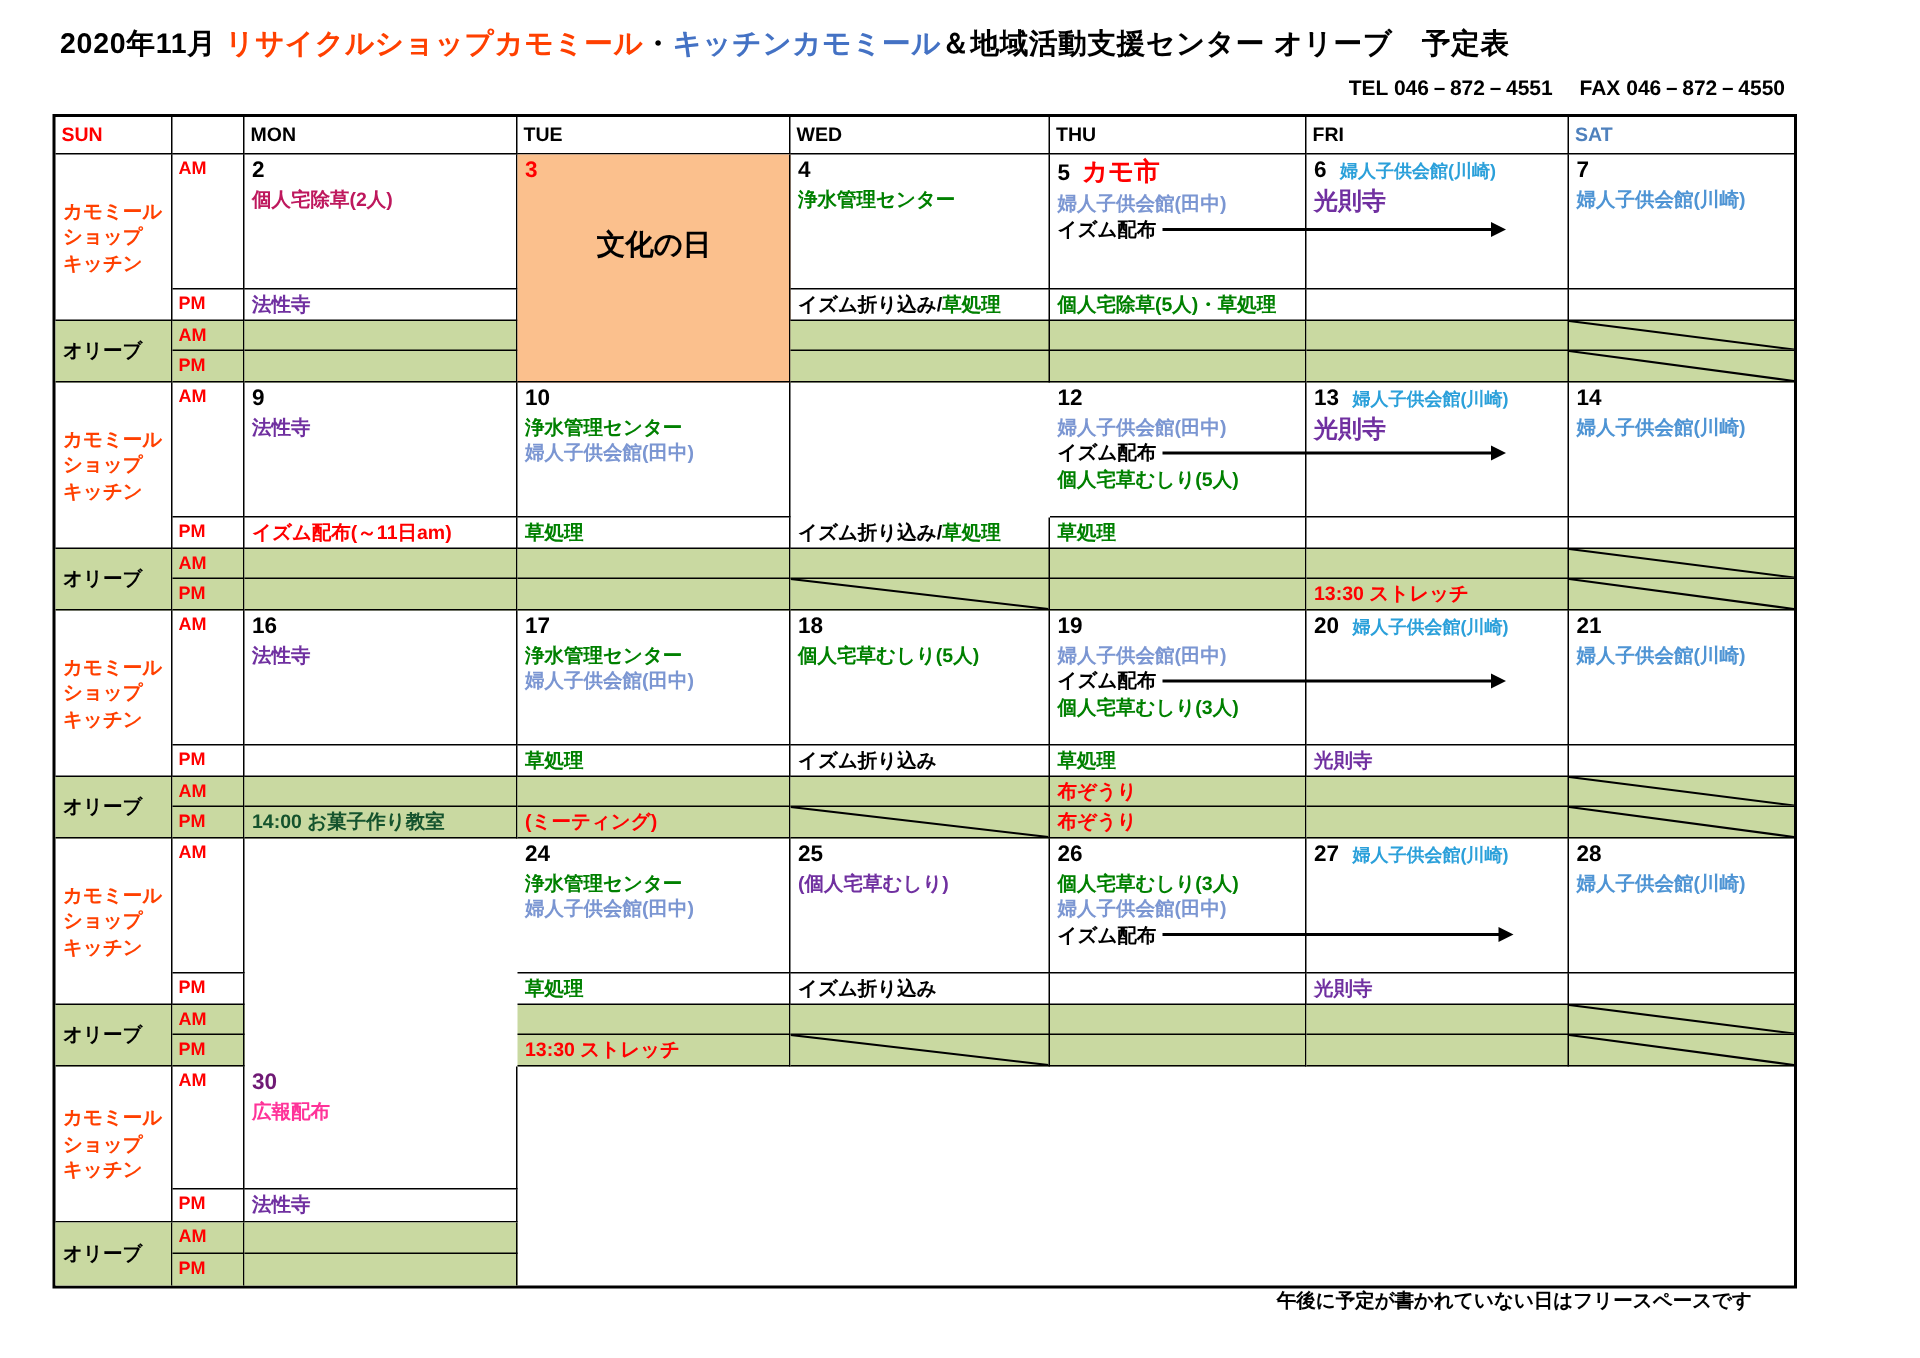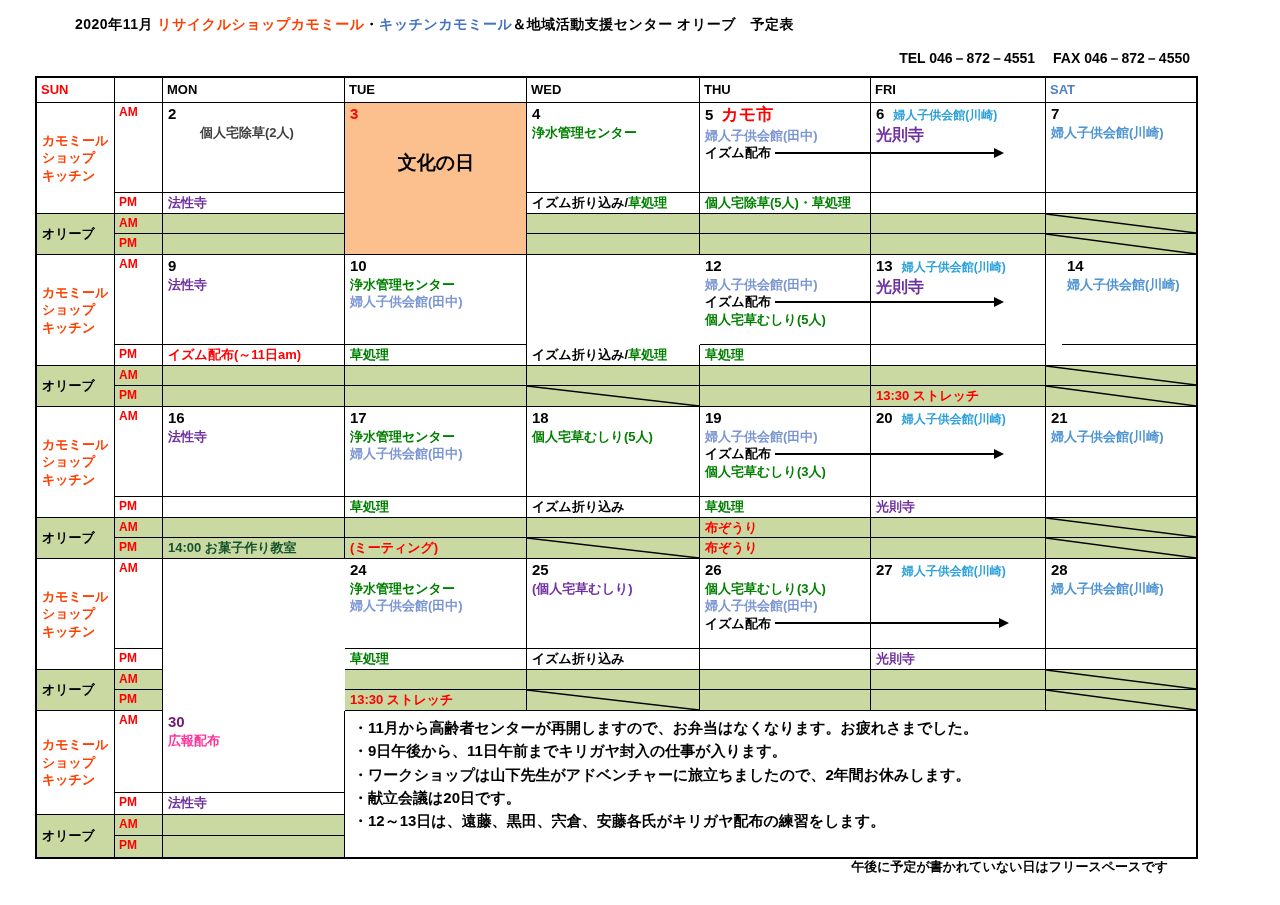--- a/index.html
+++ b/index.html
@@ -1,21 +1,21 @@
 <!DOCTYPE html>
 <html><head>
 <meta charset="utf-8">
 <style>
   html,body{margin:0;padding:0;}
   body{
     width:1280px;height:905px;position:relative;background:#ffffff;
     font-family:"Liberation Sans","DejaVu Sans",sans-serif;font-weight:bold;color:#000;
     overflow:hidden;
   }
-  .title{position:absolute;left:40px;top:16px;font-size:14px;white-space:nowrap;letter-spacing:.5px;margin-left:35px;}
+  .title{position:absolute;left:40px;top:16px;font-size:19px;white-space:nowrap;letter-spacing:.5px;}
   .t-red{color:#ff4000;}
   .t-blue{color:#4472c4;}
   .contact{position:absolute;top:50px;right:90px;font-size:14px;white-space:nowrap;}
   #cal{
     position:absolute;left:35px;top:76px;
     display:grid;border:2px solid #000;background:#fff;
     grid-template-columns:78px 48px 182px 182px 173px 171px 175px 150px;
     grid-template-rows:25px 90px 21px 20px 21px 90px 21px 20px 21px 90px 21px 20px 21px 90px 21px 20px 21px 82px 22px 21px 21px;
   }
   .c{border-right:1px solid #000;border-bottom:1px solid #000;position:relative;box-sizing:border-box;overflow:visible;background:transparent;}
@@ -68,21 +68,21 @@
 キッチン</div>
     <div class="c lbl olv-lbl green" style="grid-area: 4 / 1 / span 2;">オリーブ</div>
     <div class="c ampm" style="grid-area: 2 / 2;">AM</div>
     <div class="c ampm" style="grid-area: 3 / 2;">PM</div>
     <div class="c ampm green" style="grid-area: 4 / 2;">AM</div>
     <div class="c ampm green" style="grid-area: 5 / 2;">PM</div>
     <div class="c day" style="grid-area: 2 / 3;">
       <div class="dateline">
         <span class="date" style="color: rgb(0, 0, 0);">2</span>
       </div>
-      <div class="ev"><span style="color: #404040; margin-left: 32px;">個人宅除草(2人)</span></div>
+      <div class="ev"><span style="color: #be185d;">個人宅除草(2人)</span></div>
     </div>
     <div class="c pmcell" style="grid-area: 3 / 3;">
       <div class="ev"><span style="color: rgb(112, 48, 160);">法性寺</span></div>
     </div>
     <div class="c olvcell green" style="grid-area: 4 / 3;"></div>
     <div class="c olvcell green" style="grid-area: 5 / 3;"></div>
     <div class="c holiday" style="grid-area: 2 / 4 / span 4;">
       <div class="dateline">
         <span class="date" style="color: rgb(255, 0, 0);">3</span>
       </div>
@@ -203,21 +203,21 @@
         <span class="date" style="color: rgb(0, 0, 0);">13</span>
         <span class="dnote" style="color: rgb(43, 160, 218);">婦人子供会館(川崎)</span>
       </div>
       <div class="ev big"><span style="color: rgb(112, 48, 160);">光則寺</span></div>
     </div>
     <div class="c pmcell" style="grid-area: 7 / 7;"></div>
     <div class="c olvcell green" style="grid-area: 8 / 7;"></div>
     <div class="c olvcell green" style="grid-area: 9 / 7;">
       <div class="ev"><span style="color: rgb(255, 0, 0);">13:30  ストレッチ</span></div>
     </div>
-    <div class="c day" style="grid-area: 6 / 8; border-right: none; margin-left: 16px;">
+    <div class="c day" style="grid-area: 6 / 8; border-right: none;">
       <div class="dateline">
         <span class="date" style="color: rgb(0, 0, 0);">14</span>
       </div>
       <div class="ev"><span style="color: rgb(78, 148, 212);">婦人子供会館(川崎)</span></div>
     </div>
     <div class="c pmcell" style="grid-area: 7 / 8; border-right: none;"></div>
     <div class="c olvcell green" style="grid-area: 8 / 8; border-right: none;">
       <svg class="diag" viewBox="0 0 100 100" preserveAspectRatio="none">
         <line x1="0" y1="0" x2="100" y2="100"></line>
       </svg>
@@ -414,22 +414,15 @@
       <div class="dateline">
         <span class="date" style="color: #701a75;">30</span>
       </div>
       <div class="ev"><span style="color: rgb(255, 51, 153);">広報配布</span></div>
     </div>
     <div class="c pmcell" style="grid-area: 19 / 3;">
       <div class="ev"><span style="color: rgb(112, 48, 160);">法性寺</span></div>
     </div>
     <div class="c olvcell green" style="grid-area: 20 / 3;"></div>
     <div class="c olvcell green" style="grid-area: 21 / 3; border-bottom: none;"></div>
-    <div class="c notes" style="grid-area: 18 / 4 / span 4 / span 5; border-right: none; border-bottom: none;">
-      <div class="note-line">・11月から高齢者センターが再開しますので、お弁当はなくなります。お疲れさまでした。</div>
-      <div class="note-line">・9日午後から、11日午前までキリガヤ封入の仕事が入ります。</div>
-      <div class="note-line">・ワークショップは山下先生がアドベンチャーに旅立ちましたので、2年間お休みします。</div>
-      <div class="note-line">・献立会議は20日です。</div>
-      <div class="note-line">・12～13日は、遠藤、黒田、宍倉、安藤各氏がキリガヤ配布の練習をします。</div>
-    </div>
   </div>
 
 <div class="footer-note">午後に予定が書かれていない日はフリースペースです</div>
 
 </body></html>

